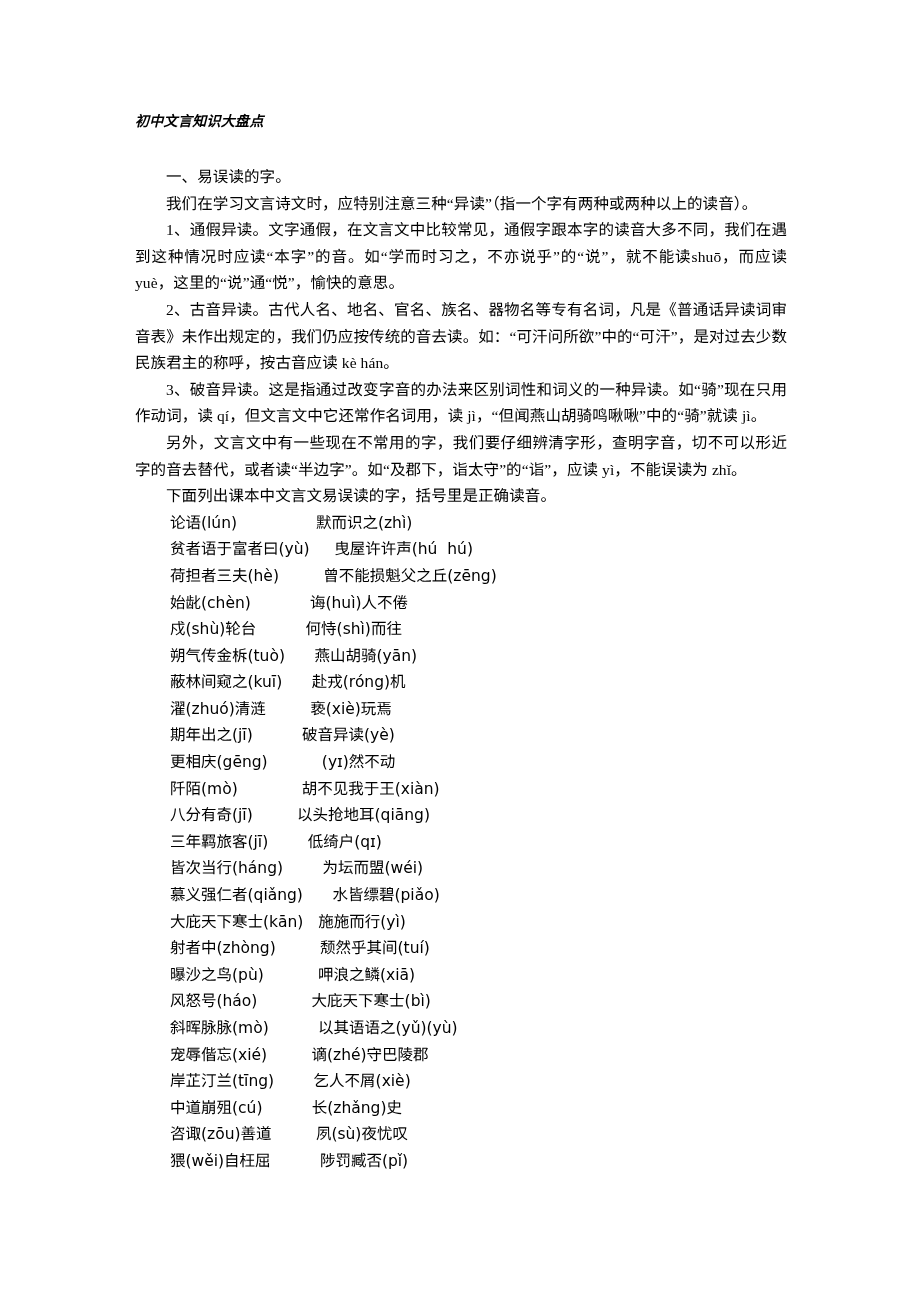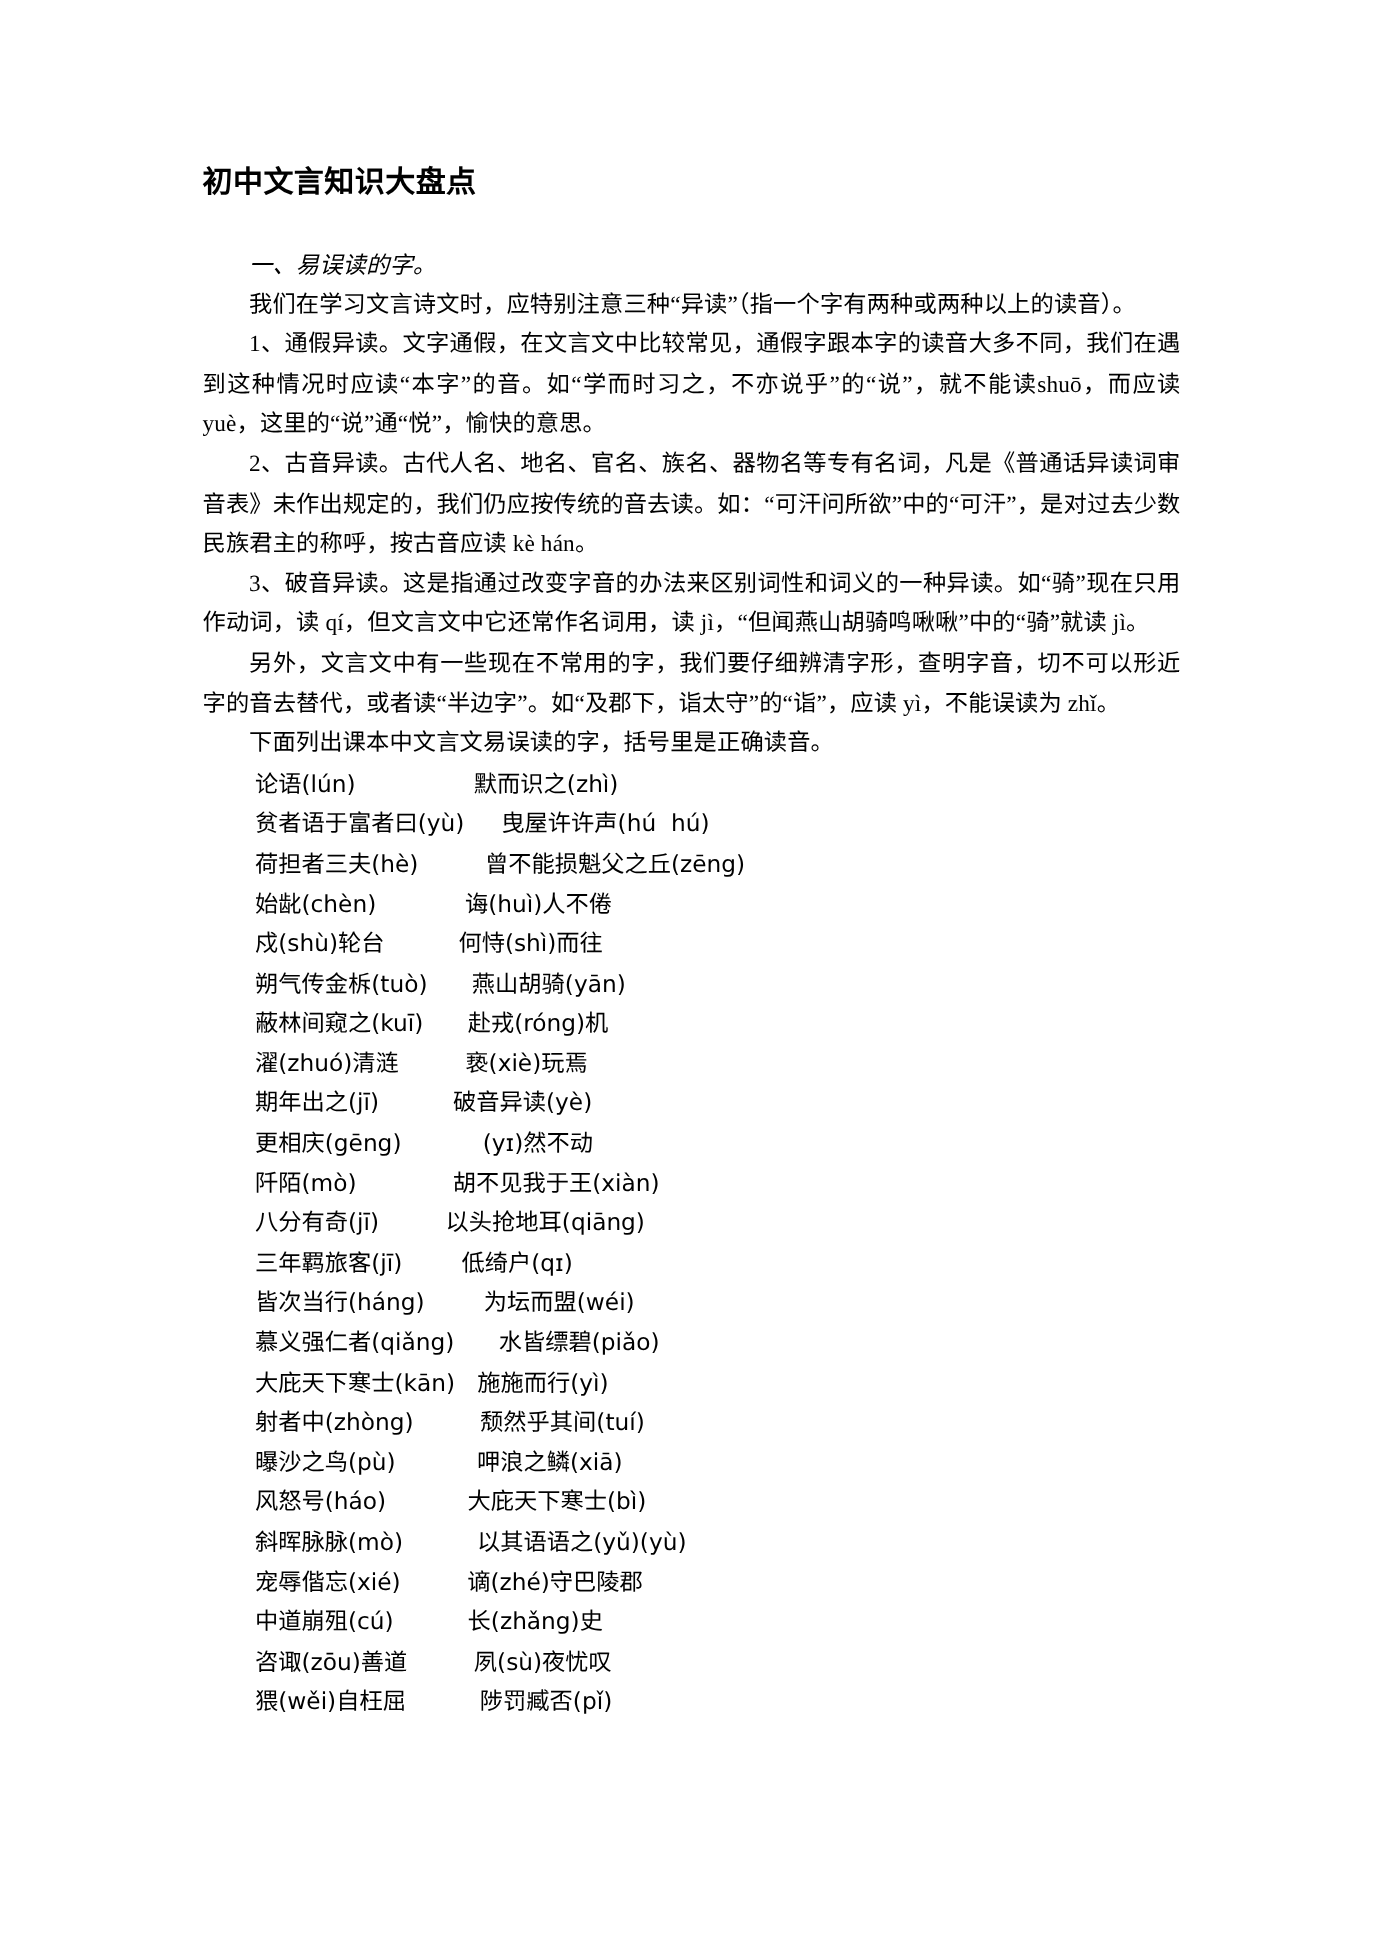--- a/index.html
+++ b/index.html
@@ -20,41 +20,41 @@
     overflow: hidden;
     box-sizing: border-box;
   }
   .content {
     position: absolute;
     left: 135px;
     top: 108px;
     width: 652px;
   }
   .doc-title {
-    font-size: 20px;
+    font-size: 14px;
     line-height: 26px;
     letter-spacing: 0.3px;
     margin: 0 0 30px 0;
     white-space: nowrap;
+    font-style: italic;
   }
   .para {
     font-size: 15.5px;
     line-height: 26.6px;
     margin: 0;
     text-align: justify;
     text-justify: inter-ideograph;
     letter-spacing: 0.1px;
   }
   .para.indent {
     text-indent: 2em;
   }
   .para.section-head {
     text-indent: 2em;
     margin-bottom: 0;
-    font-style: italic;
   }
   .para + .para {
     margin-top: 0;
     font-family: Liberation Serif, serif;
   }
   .wordlist {
     margin: 0;
     padding: 0;
     list-style: none;
     font-size: 15.5px;
@@ -111,19 +111,20 @@
         <li class="wordrow"><span class="col-l">八分有奇(jī)</span><span class="gap">         </span><span class="col-r">以头抢地耳(qiāng)</span></li>
         <li class="wordrow"><span class="col-l">三年羁旅客(jī)</span><span class="gap">        </span><span class="col-r">低绮户(qɪ)</span></li>
         <li class="wordrow"><span class="col-l">皆次当行(háng)</span><span class="gap">        </span><span class="col-r">为坛而盟(wéi)</span></li>
         <li class="wordrow"><span class="col-l">慕义强仁者(qiǎng)</span><span class="gap">      </span><span class="col-r">水皆缥碧(piǎo)</span></li>
         <li class="wordrow"><span class="col-l">大庇天下寒士(kān)</span><span class="gap">   </span><span class="col-r">施施而行(yì)</span></li>
         <li class="wordrow"><span class="col-l">射者中(zhòng)</span><span class="gap">         </span><span class="col-r">颓然乎其间(tuí)</span></li>
         <li class="wordrow"><span class="col-l">曝沙之鸟(pù)</span><span class="gap">           </span><span class="col-r">呷浪之鳞(xiā)</span></li>
         <li class="wordrow"><span class="col-l">风怒号(háo)</span><span class="gap">           </span><span class="col-r">大庇天下寒士(bì)</span></li>
         <li class="wordrow"><span class="col-l">斜晖脉脉(mò)</span><span class="gap">          </span><span class="col-r">以其语语之(yǔ)(yù)</span></li>
         <li class="wordrow"><span class="col-l">宠辱偕忘(xié)</span><span class="gap">         </span><span class="col-r">谪(zhé)守巴陵郡</span></li>
+        <li class="wordrow"><span class="col-l">岸芷汀兰(tīng)</span><span class="gap">        </span><span class="col-r">乞人不屑(xiè)</span></li>
         <li class="wordrow"><span class="col-l">中道崩殂(cú)</span><span class="gap">          </span><span class="col-r">长(zhǎng)史</span></li>
         <li class="wordrow"><span class="col-l">咨诹(zōu)善道</span><span class="gap">         </span><span class="col-r">夙(sù)夜忧叹</span></li>
         <li class="wordrow"><span class="col-l">猥(wěi)自枉屈</span><span class="gap">          </span><span class="col-r">陟罚臧否(pǐ)</span></li>
       </ul>
 
   </div>
 </div>
 
 </body></html>

